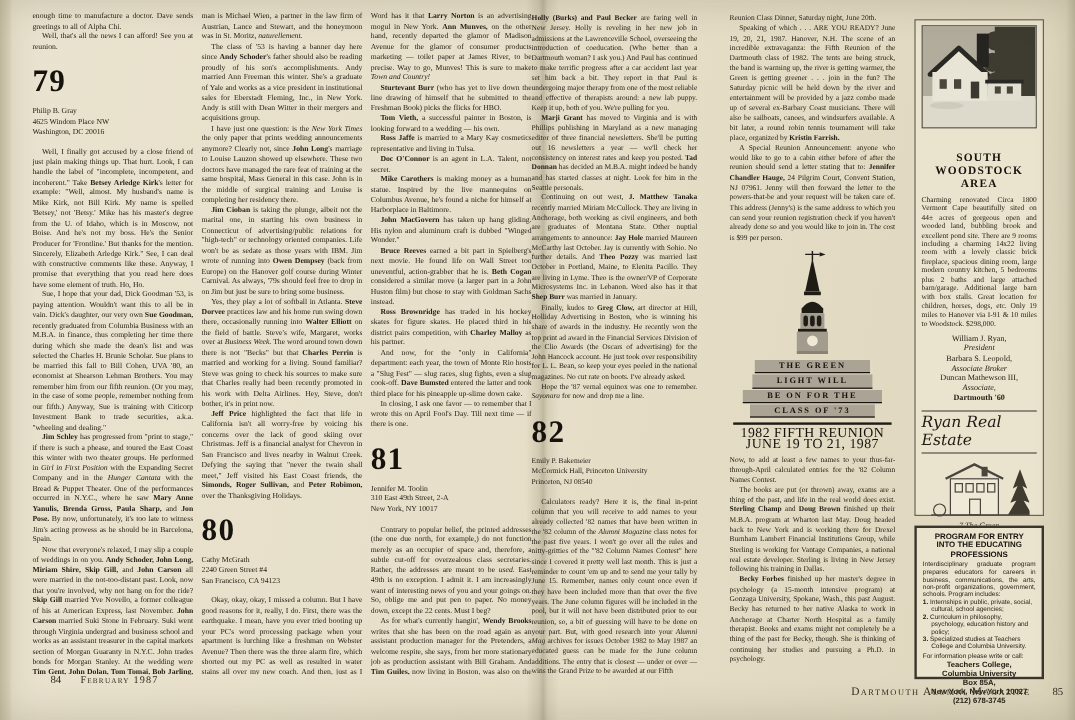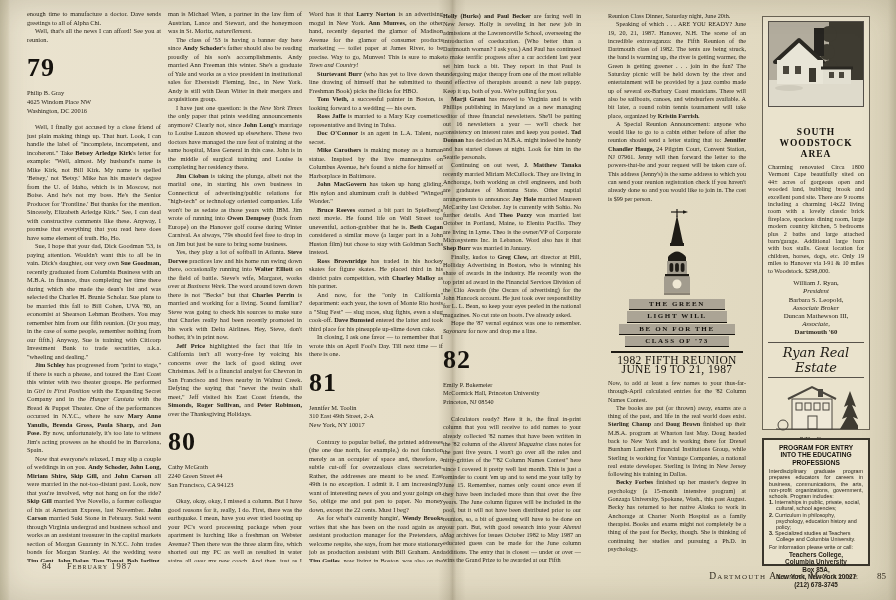--- a/index.html
+++ b/index.html
@@ -39,21 +39,21 @@
   .ad-box{position:absolute;box-sizing:border-box;background:#eae3cd;color:#272219;}
   #ad-woodstock{left:762px;top:16px;width:108px;height:414px;border:1px solid #6a6455;padding:4px 5px;}
   .ad-photo{width:94px;height:84px;margin:0 auto;border:1px solid #55504a;display:block;}
   .ad-title{text-align:center;font-weight:bold;font-size:9.5px;letter-spacing:1px;line-height:11px;margin-top:20px;color:#16130e;}
   .ad-body{font-size:6.2px;line-height:7.4px;text-align:justify;margin-top:3px;}
   .ad-people{text-align:center;font-size:6.8px;line-height:8.2px;margin-top:5px;}
   .ad-people .nm{display:block;}
   .ad-people .rl{display:block;font-style:italic;}
   .ad-people .aff{display:block;font-weight:bold;}
   .ad-firm{margin-top:5px;border-top:1px solid #57524a;border-bottom:1px solid #57524a;padding:2px 0;
-    text-align:center;font-family:"DejaVu Serif",serif;font-style:italic;font-size:13px;color:#1d1a14;}
+    font-family:"DejaVu Serif",serif;font-style:italic;font-size:13px;color:#1d1a14;}
   .ad-house{display:block;margin:3px auto 0;}
   .ad-address{text-align:center;font-style:italic;font-size:6.8px;line-height:8.4px;margin-top:2px;}
 
   #ad-teachers{left:762px;top:438px;width:108px;height:128px;border:2px solid #3a362c;padding:4px 5px;
     font-family:"Liberation Sans",sans-serif;}
   .tc-head{text-align:center;font-weight:bold;font-size:6.6px;line-height:7.4px;color:#16130e;}
   .tc-intro{font-size:5.4px;line-height:6.2px;text-align:justify;margin-top:2px;}
   .tc-item{font-size:5.4px;line-height:6.2px;padding-left:7px;text-indent:-7px;}
   .tc-contact-intro{font-size:5.4px;line-height:6.4px;margin-top:1px;}
   .tc-contact{text-align:center;font-weight:bold;font-size:6.4px;line-height:7.4px;margin-top:1px;}

